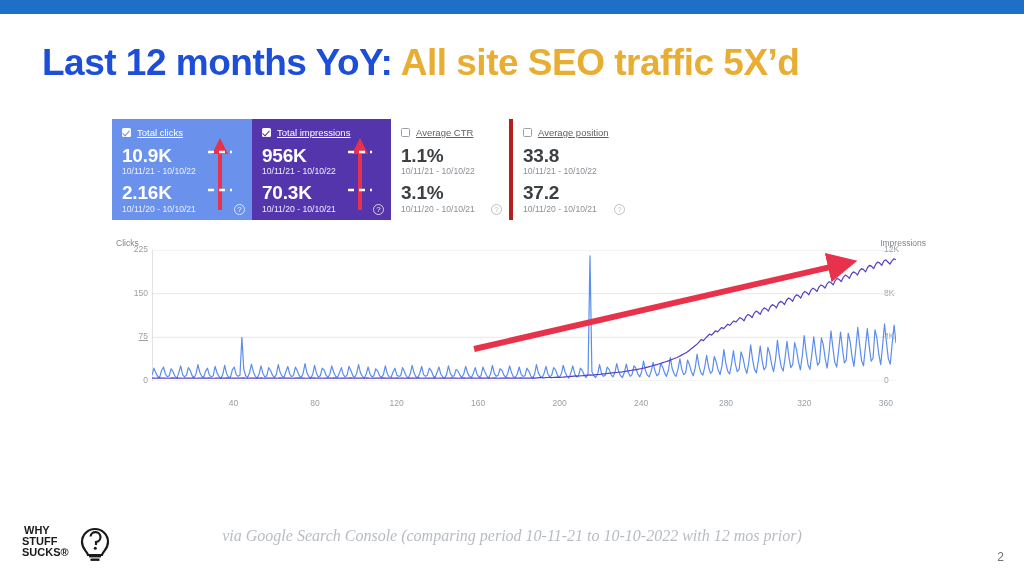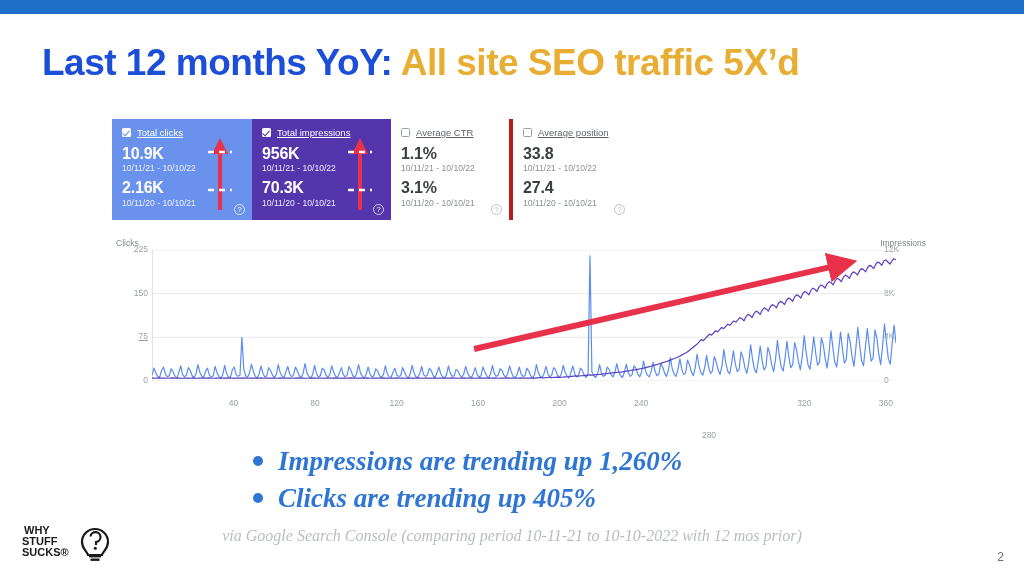--- a/index.html
+++ b/index.html
@@ -27,21 +27,21 @@
   .card-head { display:flex; align-items:center; gap:6px; font-size:9.5px; line-height:1; margin-bottom:8px;text-decoration:underline; }
   .cbox { width:9px; height:9px; box-sizing:border-box; border-radius:1.5px; position:relative; flex:none; }
   .card.clicks .cbox, .card.impr .cbox { background:#ffffff; }
   .card.ctr .cbox, .card.pos .cbox { border:1.4px solid #9aa0a6; background:#fff; }
   .cbox.checked:after { content:""; position:absolute; left:2px; top:0.5px; width:3px; height:6px; border:solid; border-width:0 1.6px 1.6px 0; transform:rotate(42deg); }
   .card.clicks .cbox.checked:after { border-color:#6A92EC; }
   .card.impr .cbox.checked:after { border-color:#5435AC; }
   .card-head .lbl { font-size:9.5px; }
   .card.ctr .card-head .lbl, .card.pos .card-head .lbl { color:#5f6368; }
 
-  .big { font-size:16px; font-weight:bold; line-height:1.05; letter-spacing:-0.2px; }
+  .big { font-size:19px; font-weight:bold; line-height:1.05; letter-spacing:-0.2px; }
   .card.ctr .big, .card.pos .big { color:#3c4043; }
   .range { font-size:8.6px; line-height:1.25; margin-top:1px; }
   .card.clicks .range, .card.impr .range { color:#eceefd; }
   .card.ctr .range, .card.pos .range { color:#8b9096; }
   .gap { height:6px; }
   .qmark { position:absolute; right:7px; bottom:5px; width:11px; height:11px; border-radius:50%; box-sizing:border-box; font-size:8px; line-height:9.5px; text-align:center; }
   .card.clicks .qmark, .card.impr .qmark { border:1px solid rgba(255,255,255,.75); color:rgba(255,255,255,.9); }
   .card.ctr .qmark, .card.pos .qmark { border:1px solid #bdc1c6; color:#bdc1c6; }
 
   .card-arrow { position:absolute; width:40px; height:78px; top:17px; pointer-events:none; }
@@ -139,21 +139,21 @@
     </div>
 
     <div class="card pos">
       <div class="card-head">
         <span class="cbox"></span>
         <span class="lbl">Average position</span>
       </div>
       <div class="big">33.8</div>
       <div class="range">10/11/21 - 10/10/22</div>
       <div class="gap"></div>
-      <div class="big">27.4</div>
+      <div class="big">37.2</div>
       <div class="range">10/11/20 - 10/10/21</div>
       <div class="qmark">?</div>
     </div>
   </div>
 
   <div class="chart">
     <div class="axis-title left">Clicks</div>
     <div class="axis-title right">Impressions</div>
     <div id="yticks-left">
         <div class="ytick l" style="top: 137px;">0</div>
@@ -167,21 +167,21 @@
         <div class="ytick r" style="top: 49.6667px;">8K</div>
         <div class="ytick r" style="top: 6px;">12K</div>
       </div>
     <div id="xticks">
         <div class="xtick" style="left: 129.534px;">40</div>
         <div class="xtick" style="left: 211.068px;">80</div>
         <div class="xtick" style="left: 292.603px;">120</div>
         <div class="xtick" style="left: 374.137px;">160</div>
         <div class="xtick" style="left: 455.671px;">200</div>
         <div class="xtick" style="left: 537.205px;">240</div>
-        <div class="xtick" style="left: 605px; margin-top: 32px;">280</div>
+        <div class="xtick" style="left: 622px;">280</div>
         <div class="xtick" style="left: 700.274px;">320</div>
         <div class="xtick" style="left: 781.808px;">360</div>
       </div>
     <div class="plot">
       <svg id="plot-svg" width="744" height="131" viewBox="0 0 744 131">
           <line x1="0" x2="744" y1="131" y2="131" stroke="#e8e8e8" stroke-width="1"></line>
           <line x1="0" x2="744" y1="87.33333333333334" y2="87.33333333333334" stroke="#e8e8e8" stroke-width="1"></line>
           <line x1="0" x2="744" y1="43.66666666666667" y2="43.66666666666667" stroke="#e8e8e8" stroke-width="1"></line>
           <line x1="0" x2="744" y1="0" y2="0" stroke="#e8e8e8" stroke-width="1"></line>
           <line x1="0" x2="0" y1="0" y2="131" stroke="#c8c8c8" stroke-width="1"></line>
@@ -192,30 +192,20 @@
   </div>
   <svg class="redarrow" viewBox="0 0 824 180">
     <defs>
       <marker id="rh" markerWidth="5" markerHeight="5" refX="2.2" refY="2.5" orient="auto">
         <polygon points="0,0 5,2.5 0,5" fill="#E8314A"></polygon>
       </marker>
     </defs>
     <line id="trendline" stroke="#E8314A" stroke-width="6" marker-end="url(#rh)" x1="370.0602739726027" y1="110.97777777777779" x2="736.9643835616438" y2="26.555555555555557"></line>
   </svg>
 
-  <div class="bullets">
-    <div class="bullet">
-      <span class="dot"></span>
-      <span class="btext">Impressions are trending up 1,260%</span>
-    </div>
-    <div class="bullet">
-      <span class="dot"></span>
-      <span class="btext">Clicks are trending up 405%</span>
-    </div>
-  </div>
 
   <div class="caption">via Google Search Console (comparing period 10-11-21 to  10-10-2022 with 12 mos prior)</div>
 
   <svg class="logo" viewBox="0 0 95 48">
     <text x="2" y="18" font-family="Liberation Sans, sans-serif" font-size="11" font-weight="bold" fill="#1a1a1a" id="logo1">WHY</text>
     <text x="0" y="29" font-family="Liberation Sans, sans-serif" font-size="11" font-weight="bold" fill="#1a1a1a" id="logo2">STUFF</text>
     <text x="0" y="40" font-family="Liberation Sans, sans-serif" font-size="11" font-weight="bold" fill="#1a1a1a" id="logo3">SUCKS®</text>
     <g>
       <path d="M60 26 a13 13 0 1 1 26 0 c0 7 -5 9 -6 13 l-14 0 c-1 -4 -6 -6 -6 -13 z" fill="#ffffff" stroke="#1a1a1a" stroke-width="2.2"></path>
       <rect x="67" y="39" width="12" height="2.4" fill="#1a1a1a"></rect>

